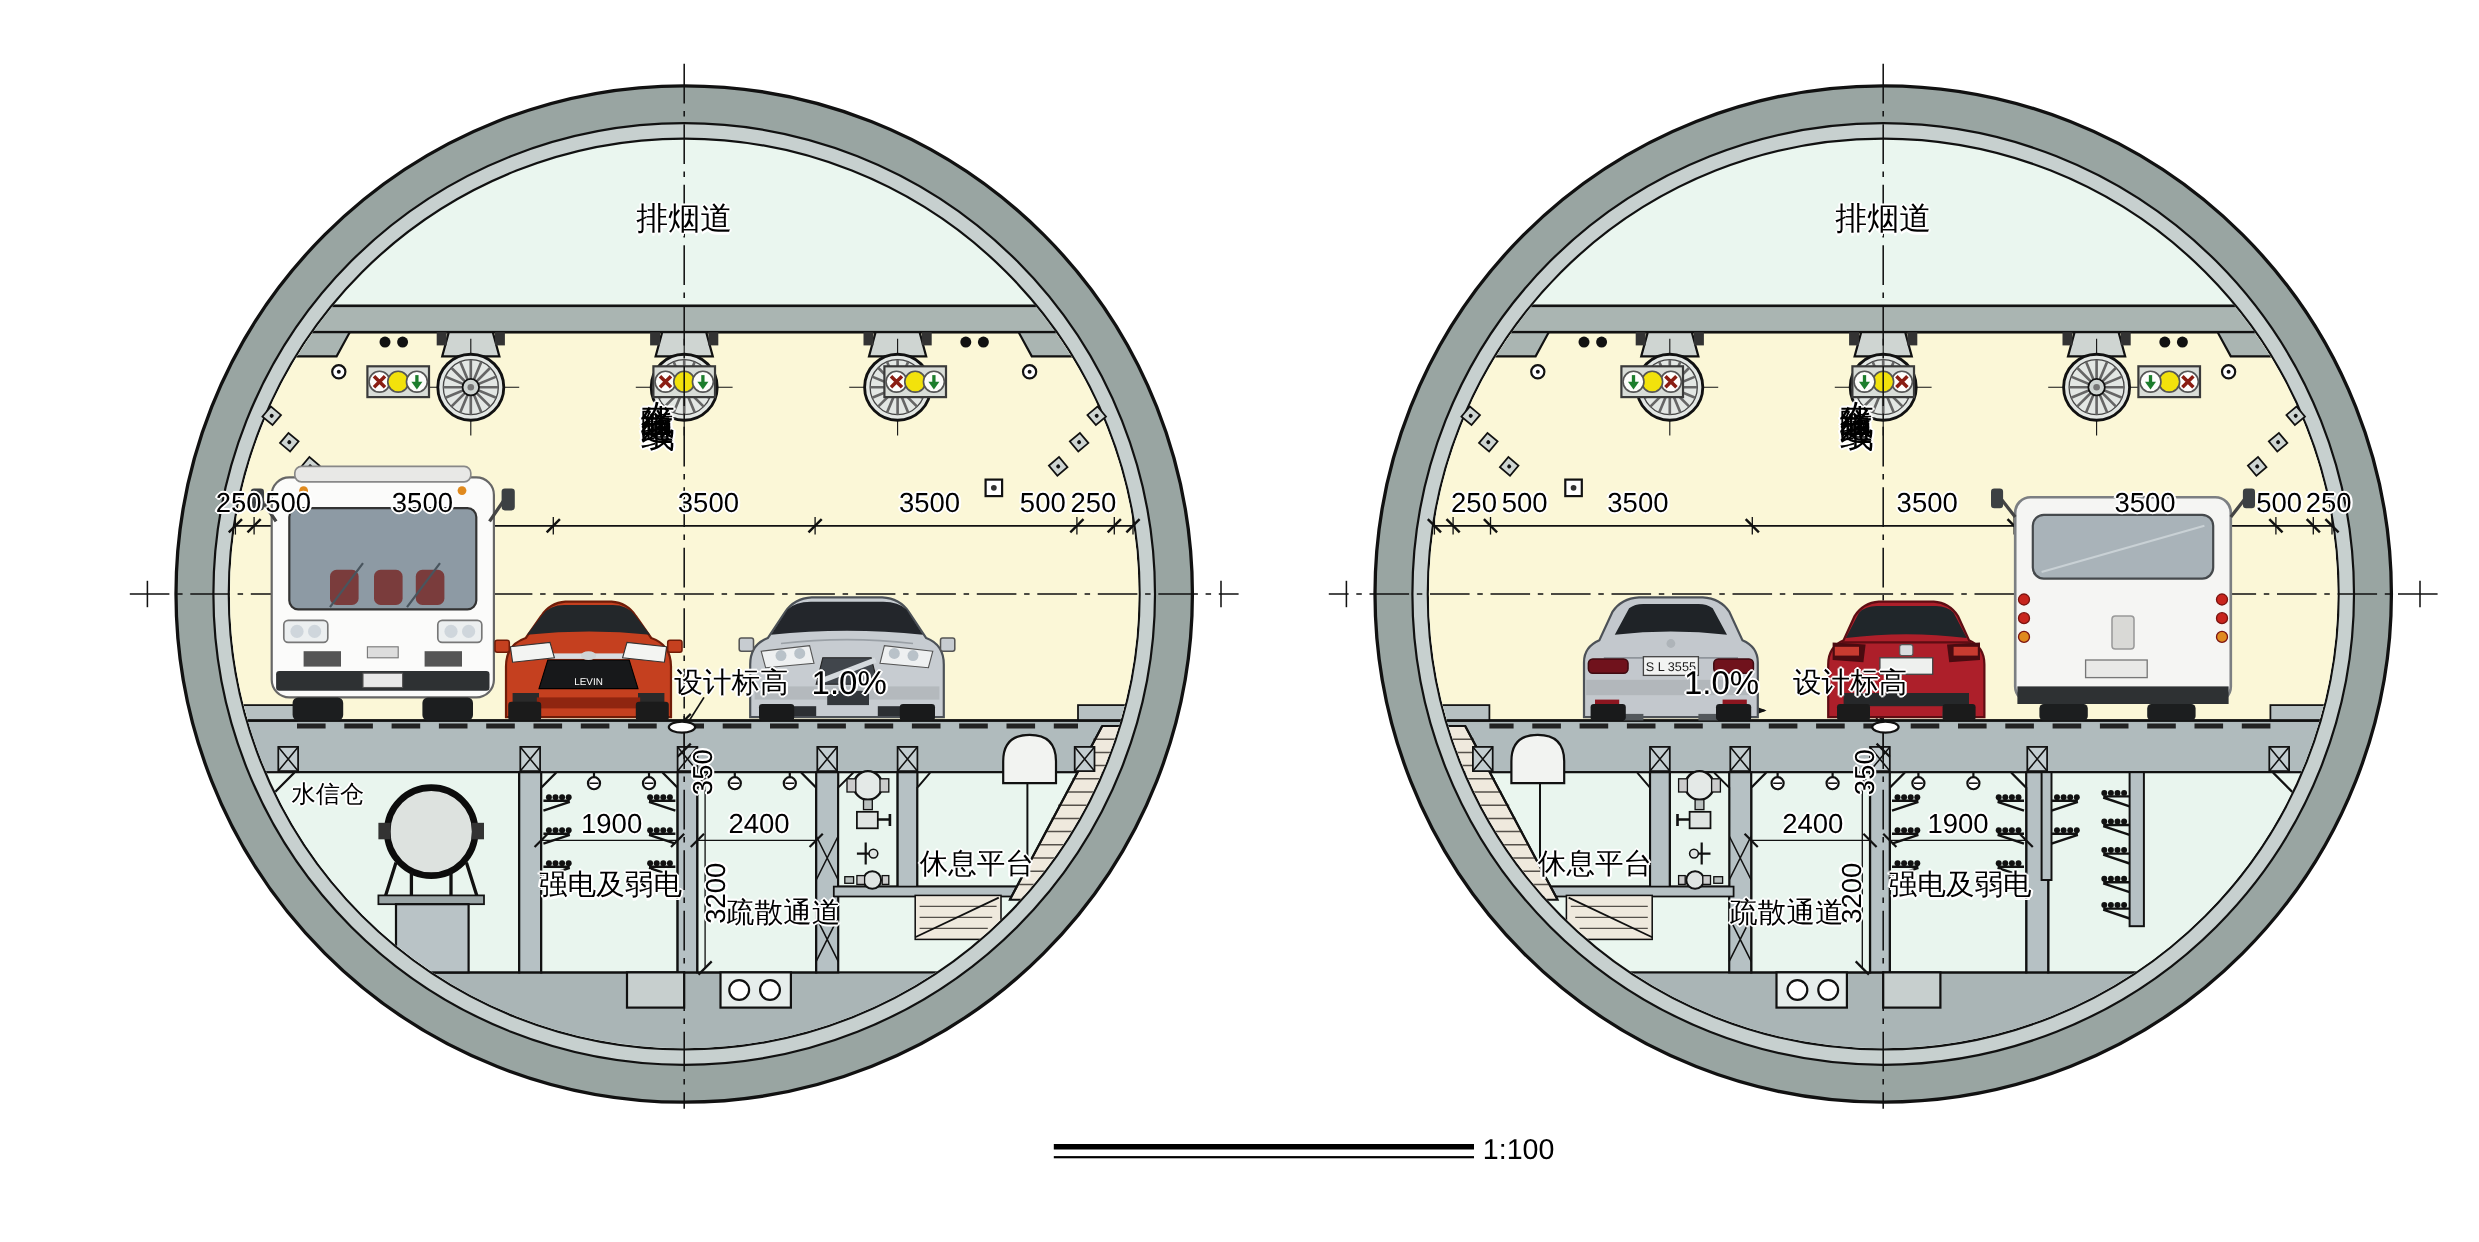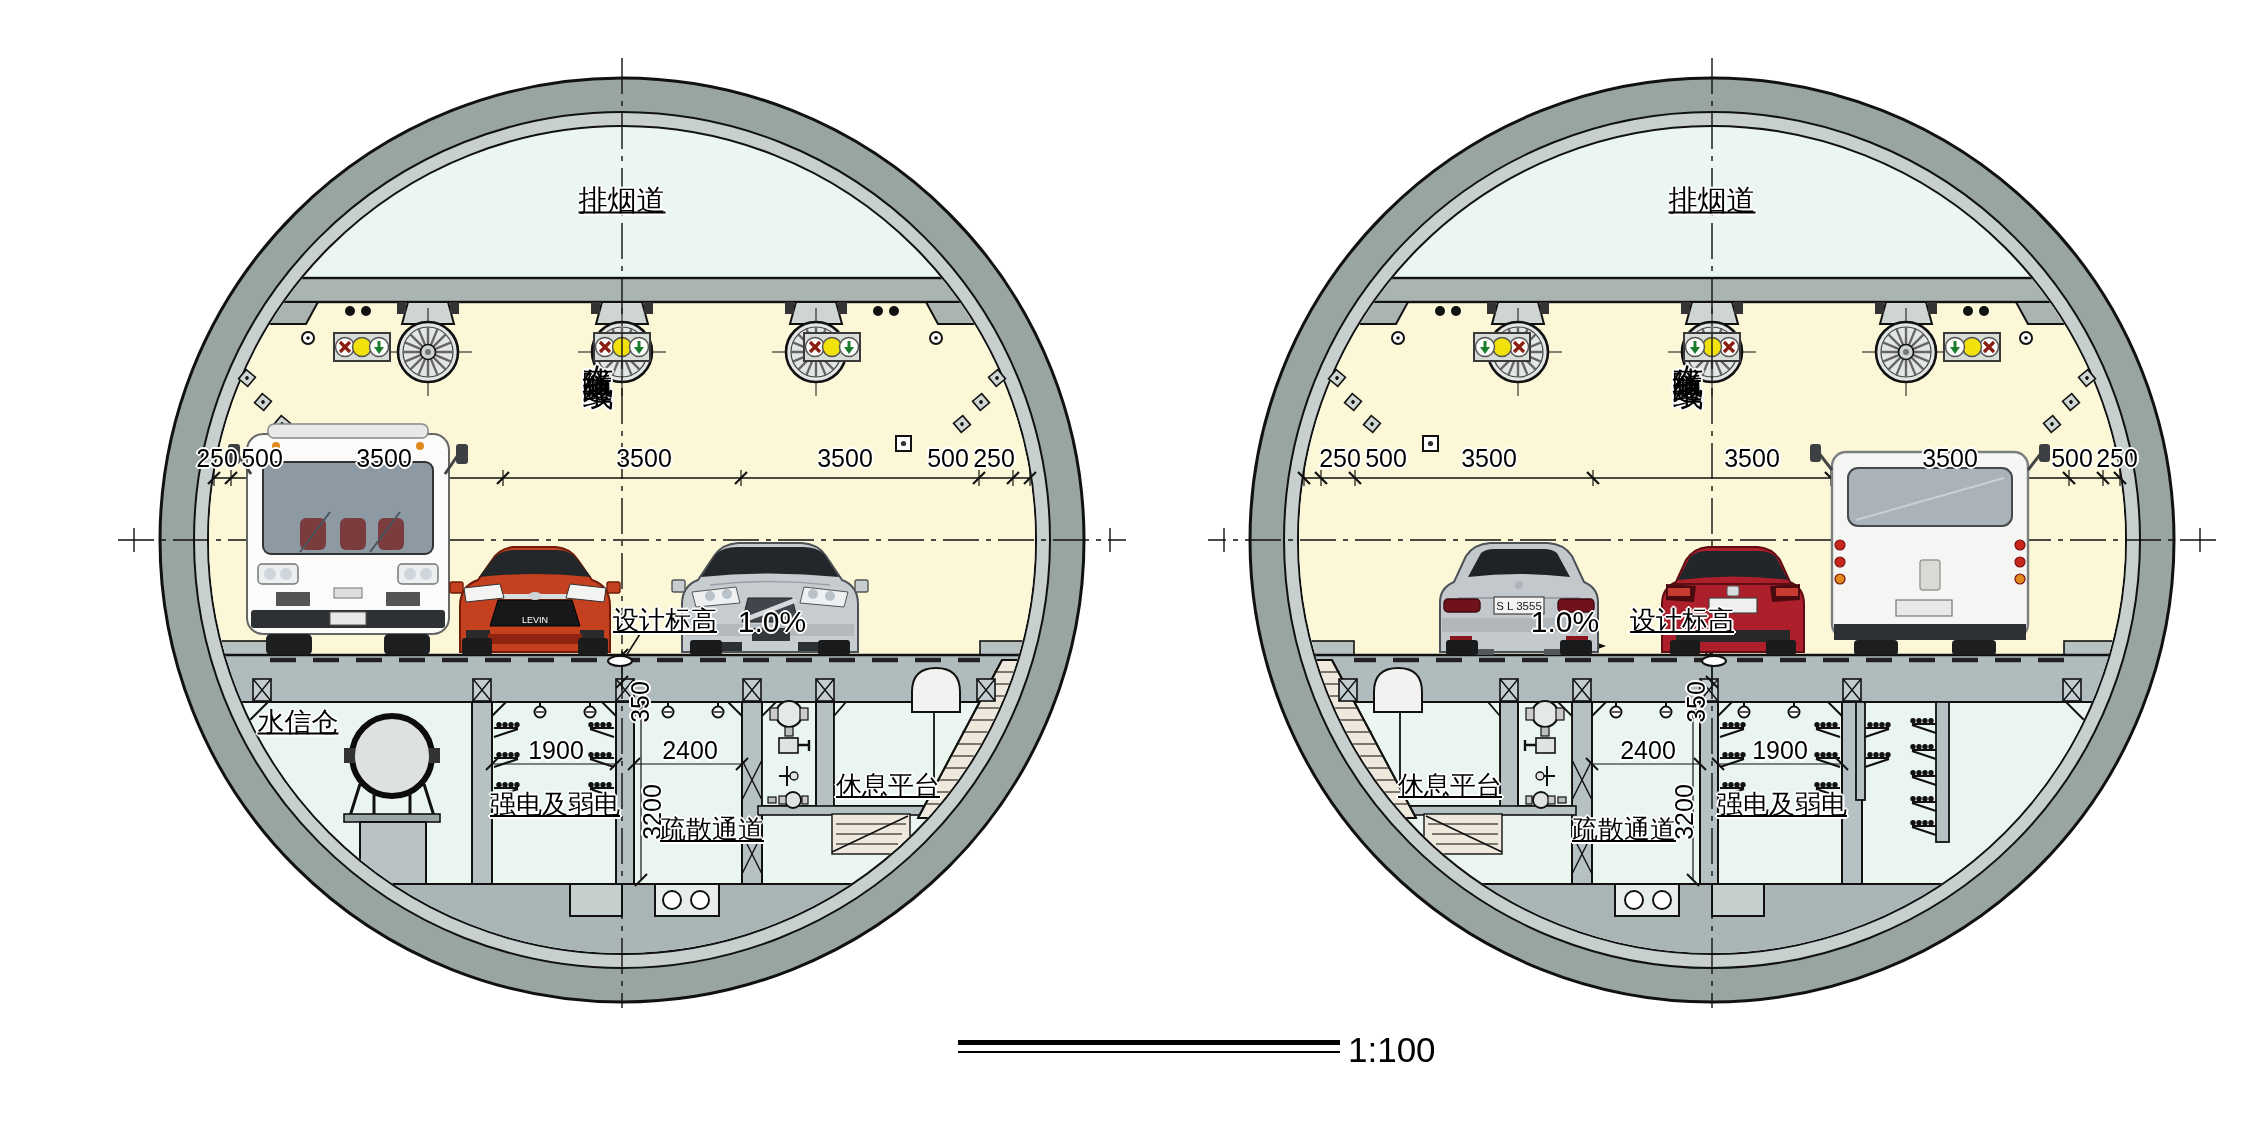--- a/index.html
+++ b/index.html
@@ -6,24 +6,24 @@
   #stage{position:relative;width:2254px;height:1129px;background:#fff;overflow:hidden;
          font-family:"Liberation Sans",sans-serif;}
   #stage svg{position:absolute;left:0;top:0;}
   .lbl{position:absolute;transform:translate(-50%,-50%);color:#000;white-space:nowrap;
        line-height:1;font-family:"Liberation Sans",sans-serif;
        text-shadow:-2px 0 0 #fff,2px 0 0 #fff,0 -2px 0 #fff,0 2px 0 #fff,
                    -1px -1px 0 #fff,1px 1px 0 #fff,-1px 1px 0 #fff,1px -1px 0 #fff;}
   .rot{transform:translate(-50%,-50%) rotate(-90deg);}
   .vert{writing-mode:vertical-rl;text-orientation:upright;transform:translate(-50%,0);letter-spacing:3px;}
   .dim{font-size:25px;}
-  .cjk{font-size:27px;text-decoration:underline;}
+  .cjk{font-size:27px;}
   .title-text{position:absolute;font-size:35px;font-weight:bold;letter-spacing:1px;color:#000;}
   .title-rule{position:absolute;border-top:5px solid #000;border-bottom:2px solid #000;height:6px;}
-  .scale-text{position:absolute;font-size:35px;color:#000;}
+  .scale-text{position:absolute;font-size:26px;color:#000;}
 </style>
 </head>
 <body>
 
 <div id="stage">
 <svg width="2254" height="1129" viewBox="0 0 2254 1129">
   <defs>
     <clipPath id="disc">
           <circle cx="622" cy="540" r="413"></circle>
         </clipPath>
@@ -384,21 +384,21 @@
 <div class="lbl dim" style="left:994px;top:458px">250</div>
 <div class="lbl cjk" style="left:665px;top:620px;font-size:26px">设计标高</div>
 <div class="lbl" style="left:772px;top:622px;font-size:30px">1.0%</div>
 <div class="lbl dim rot" style="left:640px;top:702px">350</div>
 <div class="lbl dim" style="left:556px;top:750px">1900</div>
 <div class="lbl dim" style="left:690px;top:750px">2400</div>
 <div class="lbl dim rot" style="left:652px;top:812px">3200</div>
 <div class="lbl cjk" style="left:555px;top:804px;font-size:26px">强电及弱电</div>
 <div class="lbl cjk" style="left:712px;top:829px;font-size:26px">疏散通道</div>
 <div class="lbl cjk" style="left:888px;top:785px;font-size:26px">休息平台</div>
-<div class="lbl cjk" style="left:298px;top:722px;font-size:27px">水信仓</div>
+<div class="lbl cjk" style="left:298px;top:722px;font-size:22px">水信仓</div>
 
 <div class="lbl cjk" style="left:1712px;top:200px;font-size:29px">排烟道</div>
 <div class="lbl vert" style="left:1688px;top:340px;font-size:31px">右线隧道中线</div>
 <div class="lbl dim" style="left:1340px;top:458px">250</div>
 <div class="lbl dim" style="left:1386px;top:458px">500</div>
 <div class="lbl dim" style="left:1489px;top:458px">3500</div>
 <div class="lbl dim" style="left:1752px;top:458px">3500</div>
 <div class="lbl dim" style="left:1950px;top:458px">3500</div>
 <div class="lbl dim" style="left:2072px;top:458px">500</div>
 <div class="lbl dim" style="left:2117px;top:458px">250</div>

